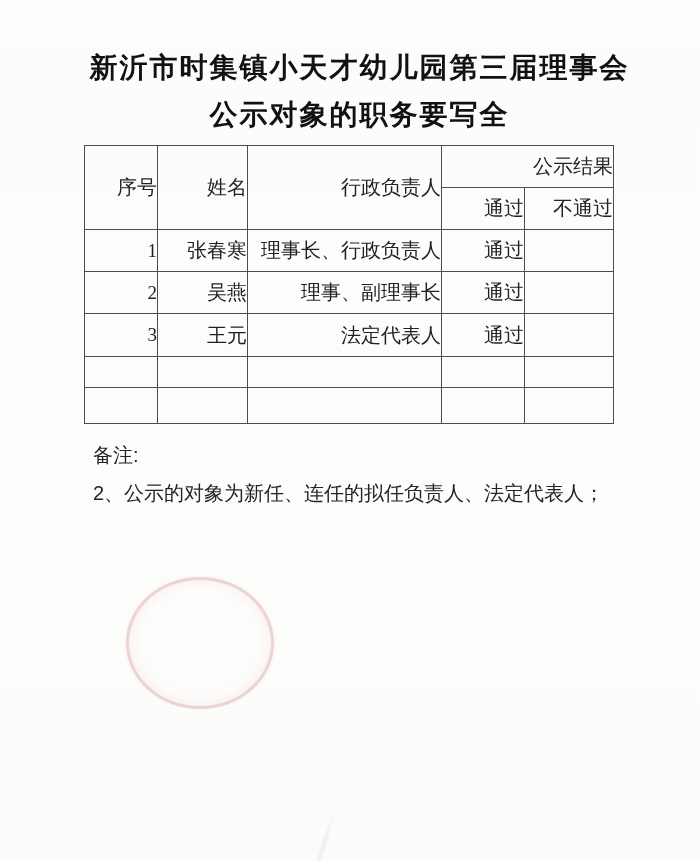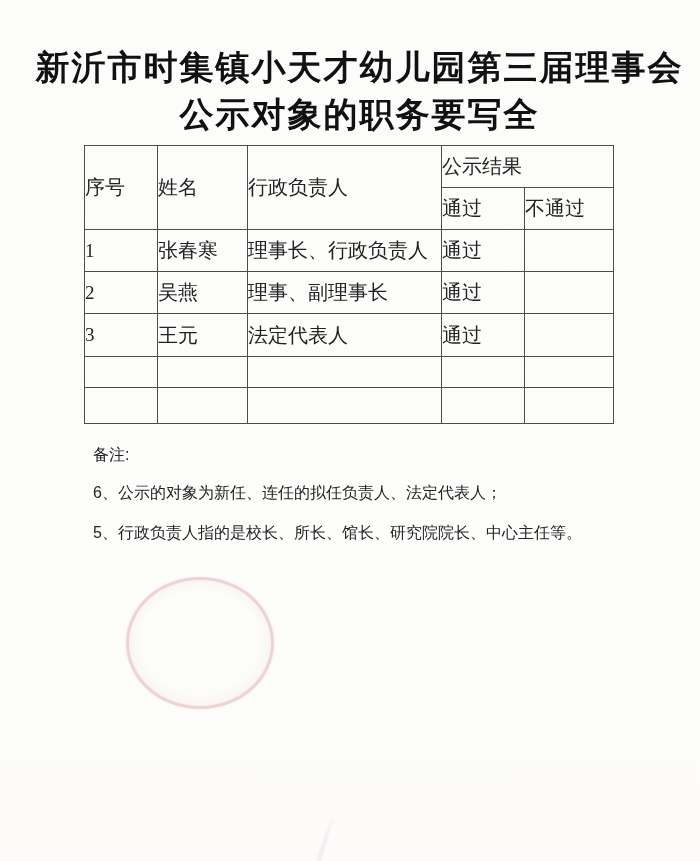--- a/index.html
+++ b/index.html
@@ -15,53 +15,53 @@
     position: relative;
     width: 700px;
     height: 861px;
     background: linear-gradient(180deg, #fcfcfb 0%, #fdfdfc 60%, #fcfbfa 100%);
   }
   .doc-title {
     margin-top: 44px;
     text-align: center;
     font-family: "Liberation Serif", "DejaVu Serif", serif;
     font-weight: 700;
-    font-size: 34px;
+    font-size: 28px;
     line-height: 47px;
     letter-spacing: 2px;
     color: #111;
     margin-left: 19px;
   }
   table.notice-table {
     border-collapse: collapse;
     margin: 7px 0 0 84px;
     table-layout: fixed;
     width: 529px;
     font-size: 20px;
     color: #222;
   }
   table.notice-table td {
     border: 1.5px solid #4d4d4d;
-    text-align: left;
+    text-align: right;
     vertical-align: middle;
     overflow: hidden;
     white-space: nowrap;
   }
   tr.h-sub td { height: 42px; }
   tr.row-0 td, tr.row-1 td { height: 42px; }
   tr.row-2 td { height: 43px; }
   tr.row-3 td { height: 31px; }
   tr.row-4 td { height: 36px; }
   td.index-cell {
     font-family: "Liberation Serif", "DejaVu Serif", serif;
     font-size: 19px;
   }
   .notes {
     margin: 13px 48px 0 93px;
-    font-size: 16px;
+    font-size: 20px;
     line-height: 40px;
     color: #242424;
   }
   .notes-label { line-height: 36px; }
   .note-item { text-align: justify; }
   .stamp {
     position: absolute;
     left: 126px;
     top: 533px;
     width: 148px;
@@ -151,20 +151,19 @@
         <td></td>
         <td></td>
         <td></td>
         <td></td>
       </tr>
     </tbody>
   </table>
 
   <div class="notes">
     <div class="notes-label">备注:</div>
-    <p class="note-item">6、公示的对象为新任、连任的拟任负责人、法定代表人；</p>
-    <p class="note-item">5、行政负责人指的是校长、所长、馆长、研究院院长、中心主任等。</p>
+    <p class="note-item">2、公示的对象为新任、连任的拟任负责人、法定代表人；</p>
   </div>
 
   <div class="stamp"></div>
   <div class="crease"></div>
 
 </div>
 
 </body></html>

